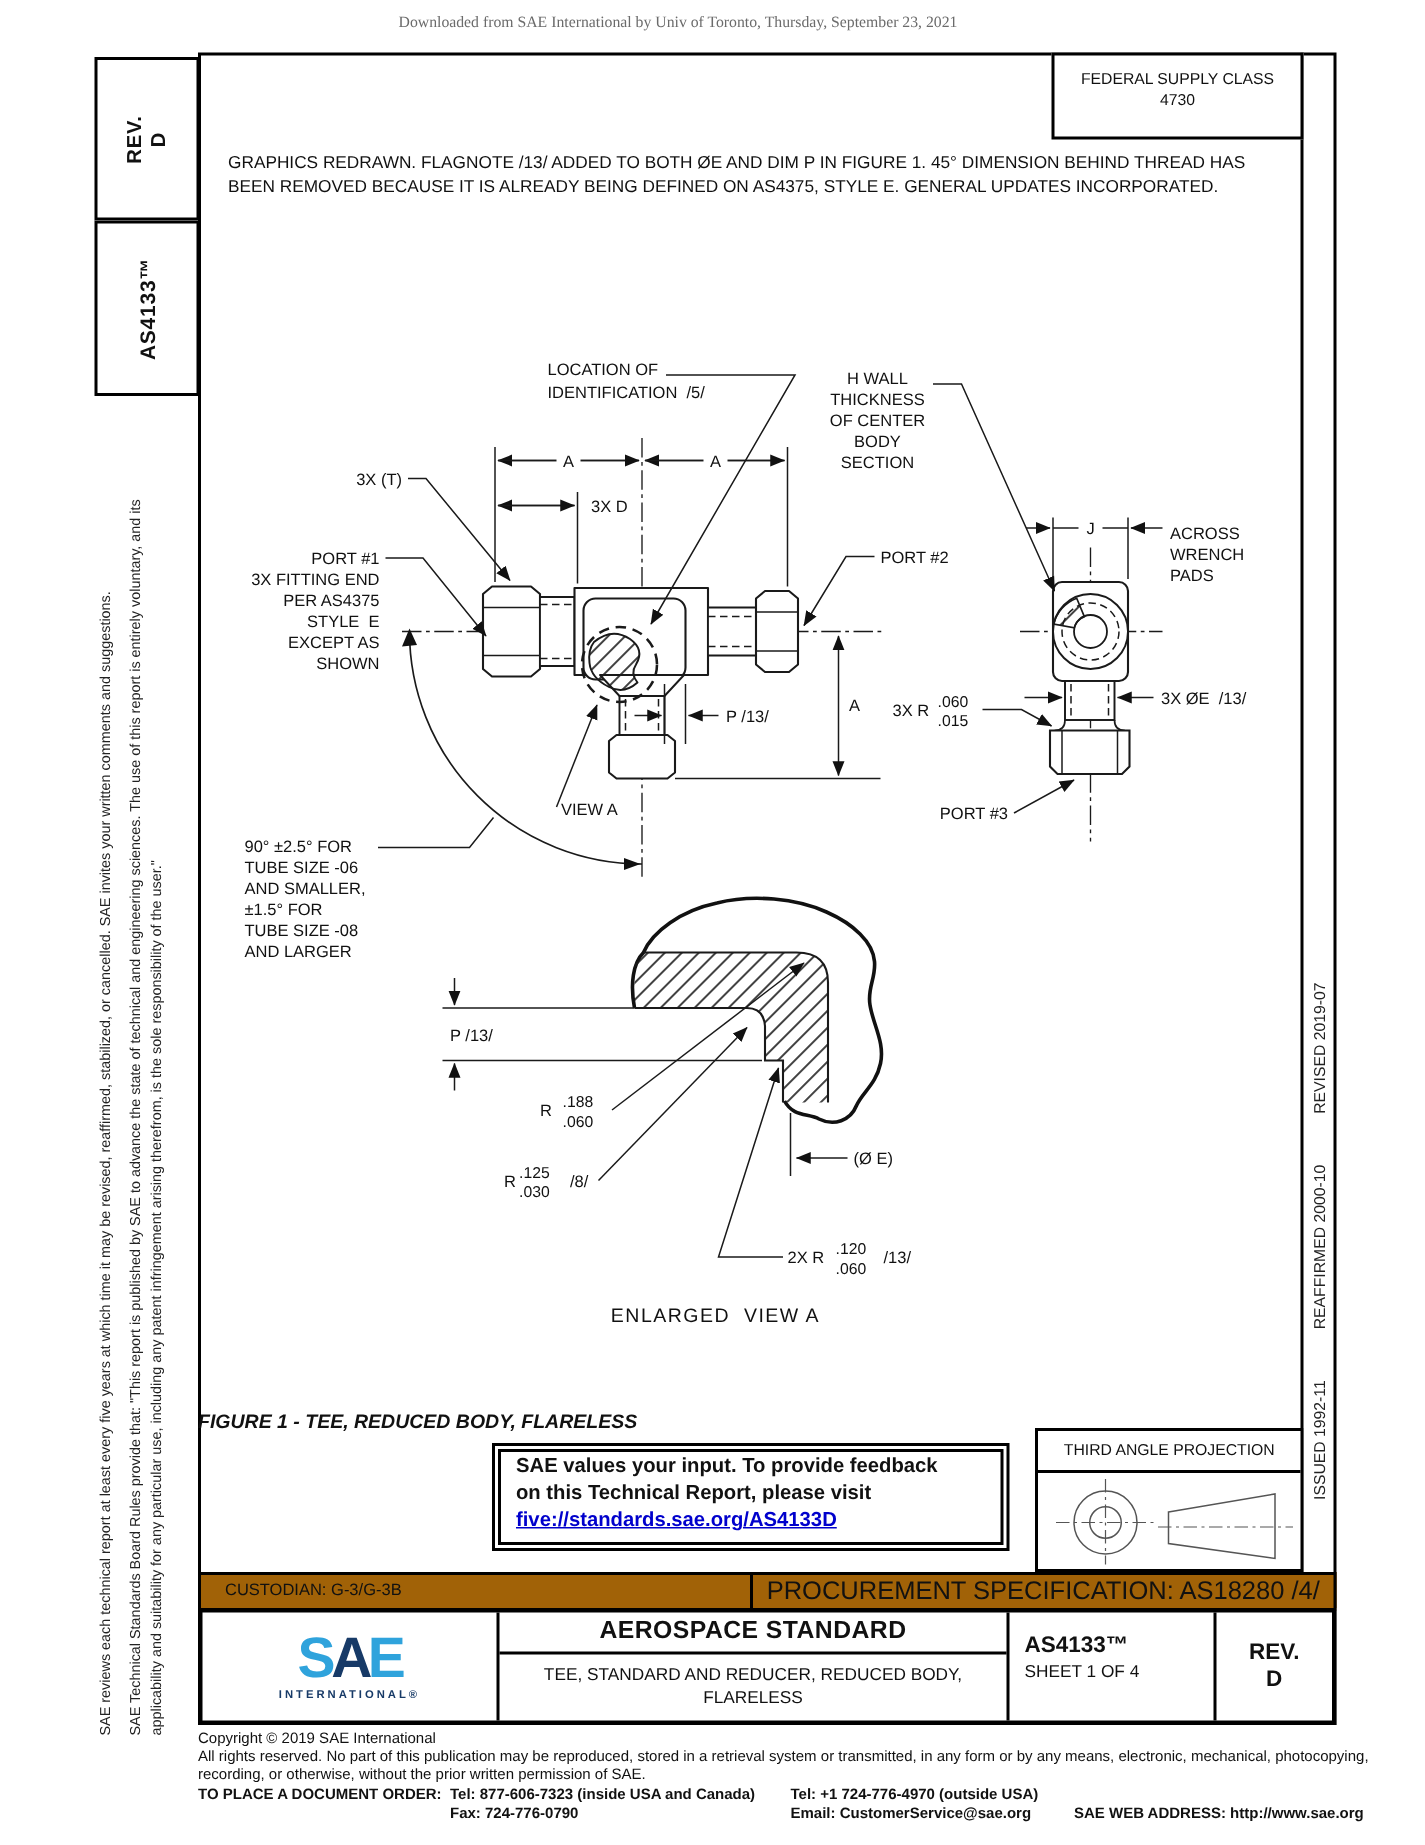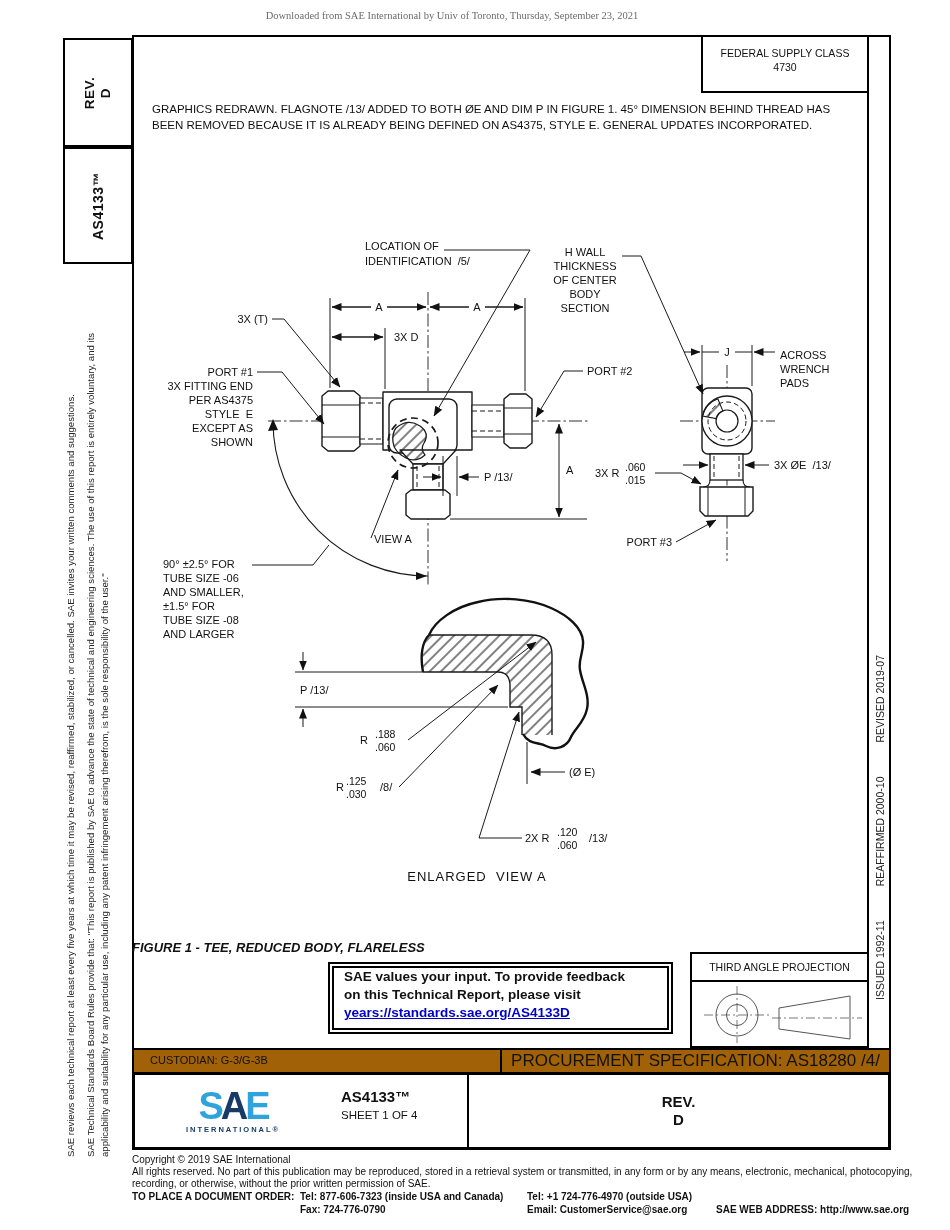--- a/index.html
+++ b/index.html
@@ -290,21 +290,21 @@
       <text x="345" y="653" text-anchor="middle" class="big">ENLARGED  VIEW A</text>
     </g>
   </svg>
 
   <div class="abs caption">FIGURE 1 - TEE, REDUCED BODY, FLARELESS</div>
 
   <div class="abs fb-outer">
     <div class="fb-inner">
       <div>SAE values your input. To provide feedback</div>
       <div>on this Technical Report, please visit</div>
-      <a href="#" class="fb-link">years://standards.sae.org/AS4133D</a>
+      <a href="#" class="fb-link">five://standards.sae.org/AS4133D</a>
     </div>
   </div>
 
   <div class="abs proj">
     <div class="proj-title">THIRD ANGLE PROJECTION</div>
     <svg width="175" height="64" viewBox="0 0 175 64">
       <line x1="12" y1="33" x2="80" y2="33" stroke="#555" stroke-width=".8" stroke-dasharray="9 3 2 3"></line>
       <line x1="45" y1="4" x2="45" y2="61" stroke="#555" stroke-width=".8" stroke-dasharray="9 3 2 3"></line>
       <circle cx="45" cy="33" r="21" fill="none" stroke="#555" stroke-width="1"></circle>
       <circle cx="45" cy="33" r="10.5" fill="none" stroke="#555" stroke-width="1"></circle>
@@ -316,20 +316,27 @@
   <div class="abs cust">
     <div class="cust-left">CUSTODIAN: G-3/G-3B</div>
     <div class="cust-right">PROCUREMENT SPECIFICATION: AS18280 /4/</div>
   </div>
 
   <div class="abs tblock">
     <div class="tb-logo">
       <div class="sae-word"><span class="sae-s">S</span><span class="sae-a">A</span><span class="sae-e">E</span></div>
       <div class="sae-sub">INTERNATIONAL®</div>
     </div>
+    <div class="tb-center">
+      <div class="tb-head">AEROSPACE STANDARD</div>
+      <div class="tb-sub">
+        <div>TEE, STANDARD AND REDUCER, REDUCED BODY,</div>
+        <div>FLARELESS</div>
+      </div>
+    </div>
     <div class="tb-doc">
       <div class="num">AS4133™</div>
       <div class="sheet">SHEET 1 OF 4</div>
     </div>
     <div class="tb-rev">
       <div>REV.</div>
       <div>D</div>
     </div>
   </div>
 

